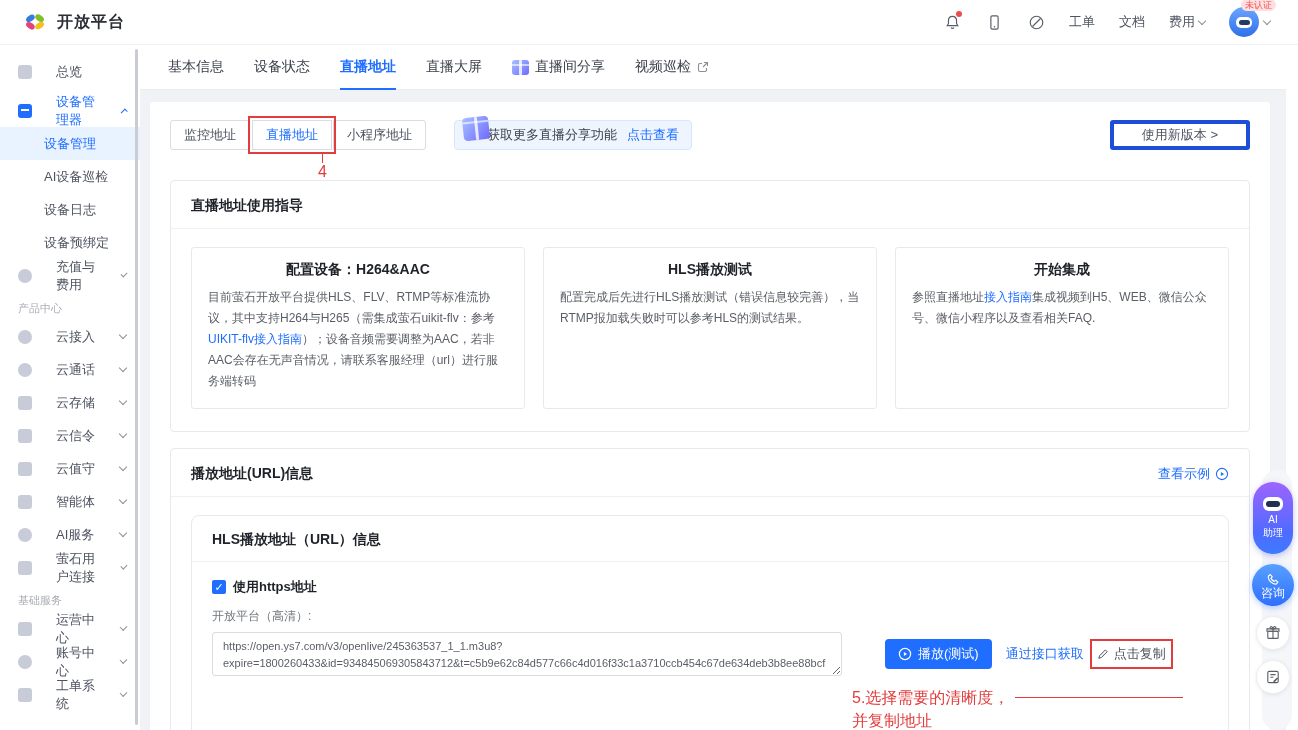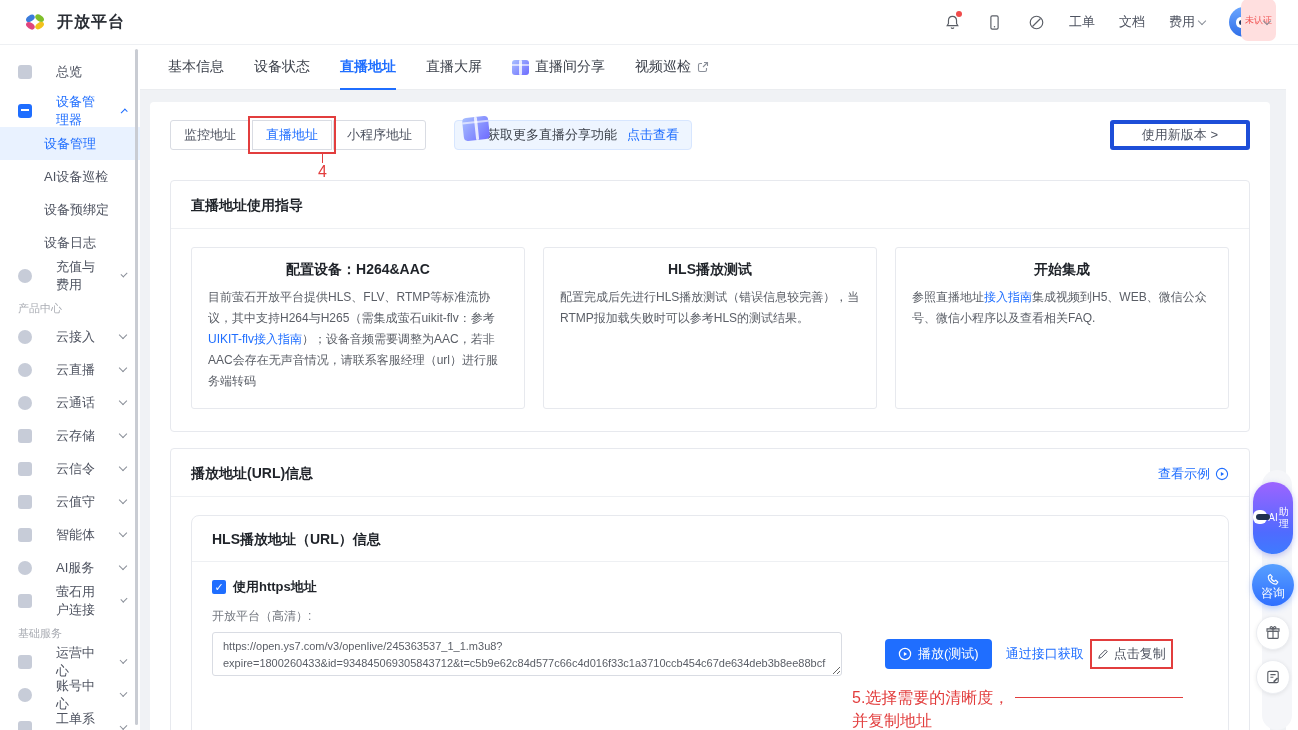--- a/index.html
+++ b/index.html
@@ -17,21 +17,21 @@
   .red-dot { position:absolute; right:-1px; top:-2px; width:6px; height:6px; border-radius:50%; background:#f04b4b; }
   .top-link { font-size:13px; color:#4e5360; cursor:pointer; display:flex; align-items:center; gap:4px; }
   .chev { display:inline-block; width:6px; height:6px; border-right:1.3px solid #8a8f99; border-bottom:1.3px solid #8a8f99; transform:rotate(45deg); margin-top:-3px; }
   .chev.up { transform:rotate(-135deg); margin-top:3px; }
   .avatar-wrap { position:relative; display:flex; align-items:center; gap:5px; cursor:pointer; }
   .avatar { position:relative; width:30px; height:30px; border-radius:50%;
     background:linear-gradient(180deg,#6ba6ff,#2f6fe8); display:flex; align-items:center; justify-content:center; }
   .robot-face { width:16px; height:11px; background:#fff; border-radius:5px; position:relative; }
   .robot-face::after { content:""; position:absolute; left:2.5px; top:3px; width:11px; height:5px; border-radius:3px; background:#233a63; }
   .avatar-badge { position:absolute; top:-8px; right:-17px; background:#ffdfdf; color:#f05353;
-    font-size:9px; line-height:12px; padding:15px 4px; border-radius:7px; white-space:nowrap; }
+    font-size:9px; line-height:12px; padding:0 4px; border-radius:7px; white-space:nowrap; }
 
   
   .sidebar { position:absolute; left:0; top:45px; width:140px; height:685px; background:#fff; z-index:20; overflow:hidden; }
   .sidebar-scrollbar { position:absolute; right:2px; top:4px; width:3px; height:676px; background:#c9ccd3; border-radius:2px; }
   .s-row { display:flex; align-items:center; height:33px; padding-left:18px; font-size:13px; color:#4e5360; cursor:pointer; gap:24px; }
   .s-row .s-ico { width:14px; height:14px; border-radius:3px; background:#c7ccd8; flex:none; }
   .s-row .s-ico.round { border-radius:50%; }
   .s-row .s-caret { margin-left:auto; margin-right:14px; }
   .s-row.group-active { color:#1f6eff; }
   .s-row.group-active .s-ico { background:#1f6eff;
@@ -106,21 +106,21 @@
   .copy-btn { display:flex; align-items:center; gap:5px; font-size:13px; color:#4e5360; cursor:pointer;
     margin-left:-4px; padding:2px 3px; flex:none; }
   .anno5 { margin:10px 0 0 640px; color:#e23d3d; font-size:16px; line-height:1.45; pointer-events:none; }
   .anno5-l1 { display:flex; align-items:center; }
   .anno5-l1::after { content:""; width:168px; height:1px; background:#e23d3d; margin-left:6px; }
 
   
   .float-track { position:absolute; right:6px; top:470px; width:30px; height:260px; background:#f5f6f9; border-radius:15px; z-index:38; }
   .floaters { position:absolute; right:4px; top:482px; display:flex; flex-direction:column; align-items:center; gap:10px; z-index:40; }
   .ai-pill { width:40px; height:72px; border-radius:20px; background:linear-gradient(180deg,#9d64ff,#4f6bff 70%,#3e7bff);
-    display:flex; align-items:center; justify-content:center; gap:1px; cursor:pointer;
+    display:flex; flex-direction:column; align-items:center; justify-content:center; gap:1px; cursor:pointer;
     box-shadow:0 2px 6px rgba(80,90,220,.35); }
   .ai-head { width:20px; height:14px; background:#fff; border-radius:6px; position:relative; margin-bottom:2px; }
   .ai-head::after { content:""; position:absolute; left:3px; top:4px; width:14px; height:6px; border-radius:3px; background:#20314f; }
   .ai-txt { color:#fff; font-size:10px; line-height:12px; }
   .consult { width:42px; height:42px; border-radius:50%; background:linear-gradient(180deg,#58a0ff,#2f6fff);
     display:flex; flex-direction:column; align-items:center; justify-content:center; cursor:pointer;
     box-shadow:0 2px 6px rgba(47,111,255,.35); }
   .consult-txt { color:#fff; font-size:12px; line-height:11px; margin-top:1px; }
   .float-circle { width:34px; height:34px; border-radius:50%; background:#fff; border:1px solid #eceef2;
     box-shadow:0 1px 4px rgba(0,0,0,.08); display:flex; align-items:center; justify-content:center; cursor:pointer; }
@@ -186,39 +186,34 @@
     <span>设备管理器</span>
     <i class="chev up s-caret"></i>
   </div>
   <div class="s-sub active">
     <span>设备管理</span>
   </div>
   <div class="s-sub">
     <span>AI设备巡检</span>
   </div>
   <div class="s-sub">
+    <span>设备日志</span>
+  </div>
+  <div class="s-sub">
     <span>设备预绑定</span>
-  </div>
-  <div class="s-sub">
-    <span>设备日志</span>
   </div>
   <div class="s-row">
     <i class="s-ico round"></i>
     <span>充值与费用</span>
     <i class="chev s-caret"></i>
   </div>
   <div class="s-section">产品中心</div>
   <div class="s-row">
     <i class="s-ico round"></i>
     <span>云接入</span>
-    <i class="chev s-caret"></i>
-  </div>
-  <div class="s-row">
-    <i class="s-ico round"></i>
-    <span>云直播</span>
     <i class="chev s-caret"></i>
   </div>
   <div class="s-row">
     <i class="s-ico round"></i>
     <span>云通话</span>
     <i class="chev s-caret"></i>
   </div>
   <div class="s-row">
     <i class="s-ico"></i>
     <span>云存储</span>

